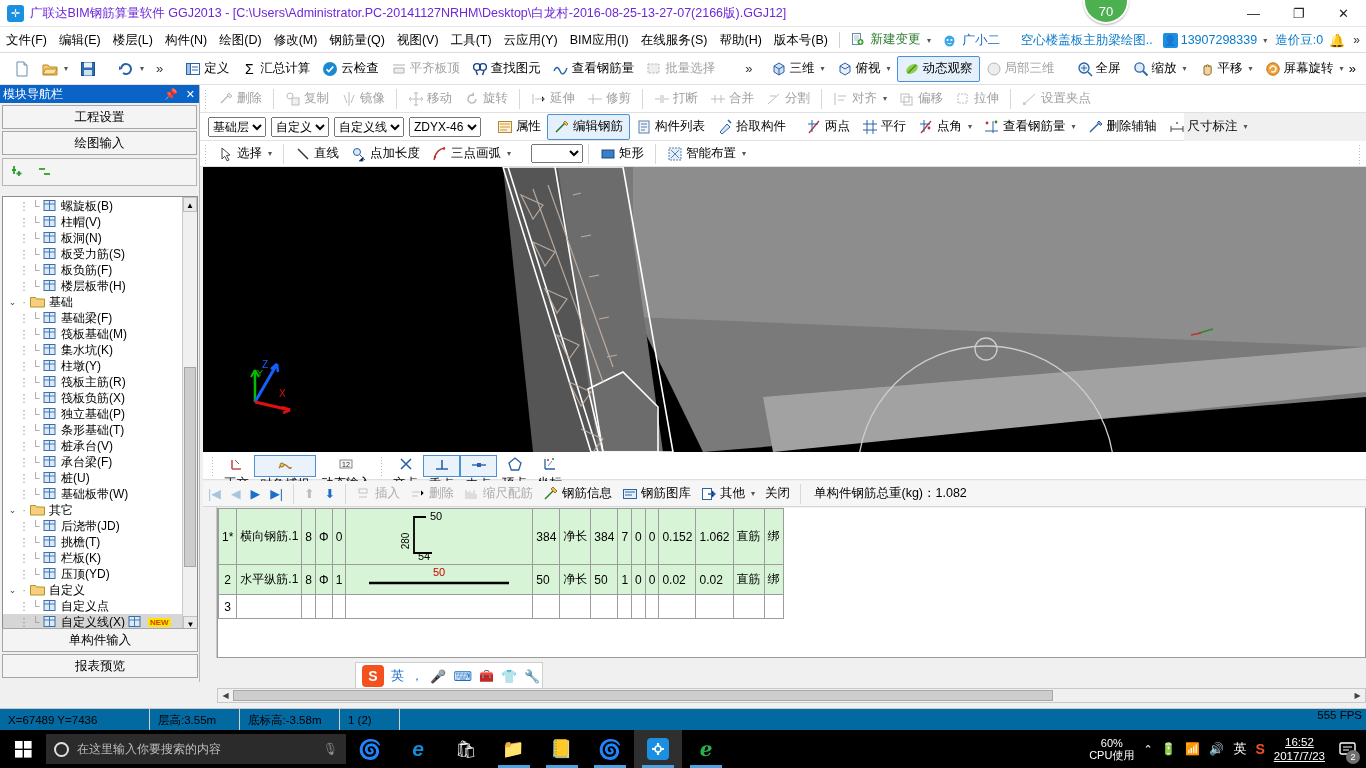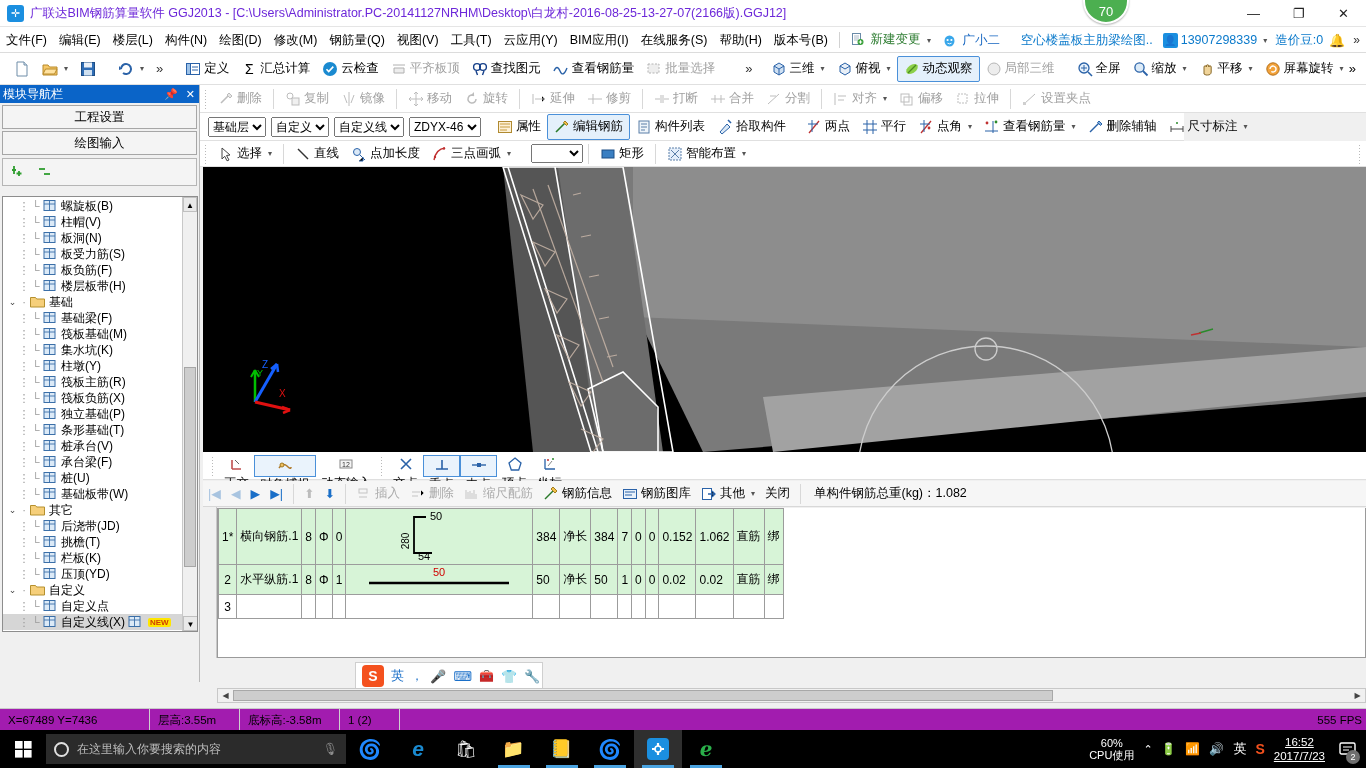--- a/index.html
+++ b/index.html
@@ -154,21 +154,21 @@
           text-align:center;line-height:22px;font-size:14px;font-weight:bold;}
 
   
   .hscroll{ position:absolute; left:217px; top:688px; width:1149px; height:15px;
             background:#f0f0f0; border:1px solid #c8c8c8; display:flex; align-items:center;}
   .hs-arr{ width:15px;text-align:center;font-size:8px;color:#444;}
   .hs-thumb{ height:11px; background:#cdcdcd; border:1px solid #a8a8a8; }
 
   
   .statusbar{ position:absolute; left:0; top:708px; width:1366px; height:22px;
-              background:#a21caf; border-top:1px solid #c9c9c9; display:flex; align-items:center;}
+              background:#0369a1; border-top:1px solid #c9c9c9; display:flex; }
   .st-cell{ padding:0 8px; font-size:11.5px; border-right:1px solid #cfcfcf; height:22px;
             line-height:22px; white-space:nowrap;}
   .st-fps{ position:absolute; right:4px; font-size:11.5px; }
 
   
   .taskbar{ position:absolute; left:0; top:730px; width:1366px; height:38px; background:#000;
             display:flex; align-items:center; color:#fff;}
   .tb-start{ width:46px;height:38px;display:flex;align-items:center;justify-content:center;}
   .tb-search{ width:300px;height:30px;background:#2b2b2b;display:flex;align-items:center;
               gap:8px; padding:0 8px; font-size:12px; color:#bdbdbd;}
@@ -712,20 +712,24 @@
             <span>自定义面</span>
           </div>
         </div>
       <div class="tsb">
         <div class="arr">▲</div>
         <div class="thumb" style="top:170px;height:200px;"></div>
         <div class="arr" style="position:absolute;bottom:0;width:15px;">▼</div>
       </div>
     </div>
 
+    <div class="lp-bottom">
+      <div class="lp-btm-btn">单构件输入</div>
+      <div class="lp-btm-btn">报表预览</div>
+    </div>
   </div>
 
   <div class="tbrow" style="top:85px;left:200px;width:1166px;height:28px;">
     <div class="grip"></div>
     <div class="tb-btn dis">
       <svg class="ico" viewBox="0 0 16 16">
           <path d="M3 12L12 3" stroke="#bdbdbd" stroke-width="1.6"></path>
           <path d="M11 2l3 3-2 2-3-3z" fill="#e6e6e6" stroke="#bdbdbd"></path>
         </svg>
       <span>删除</span>

